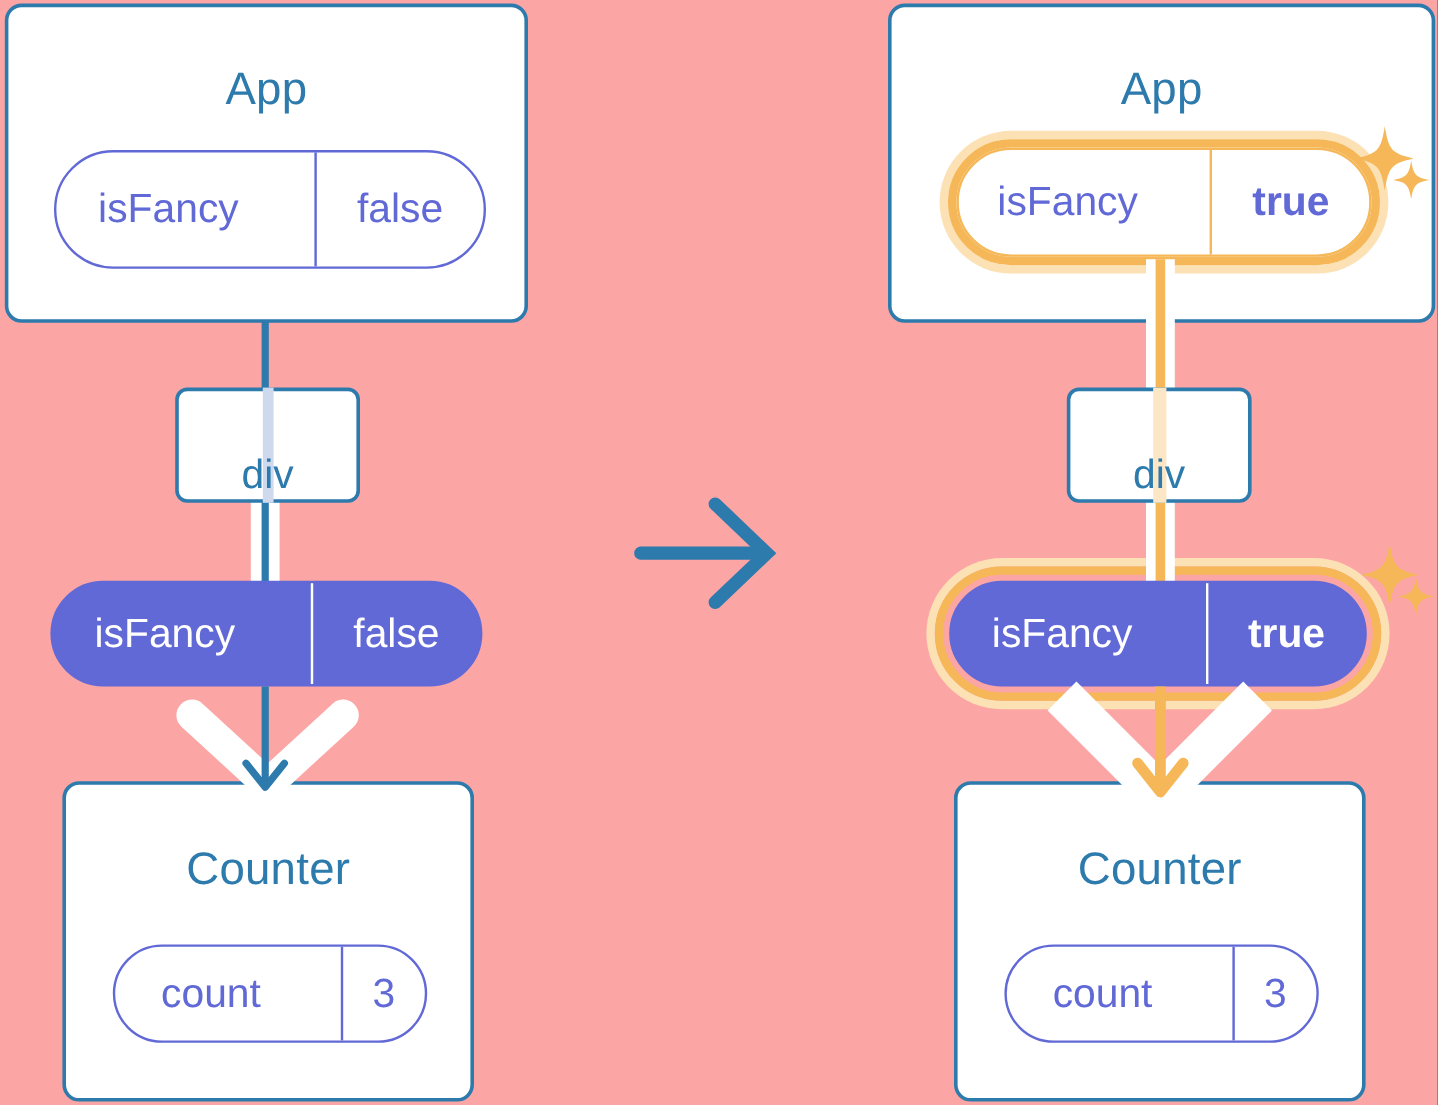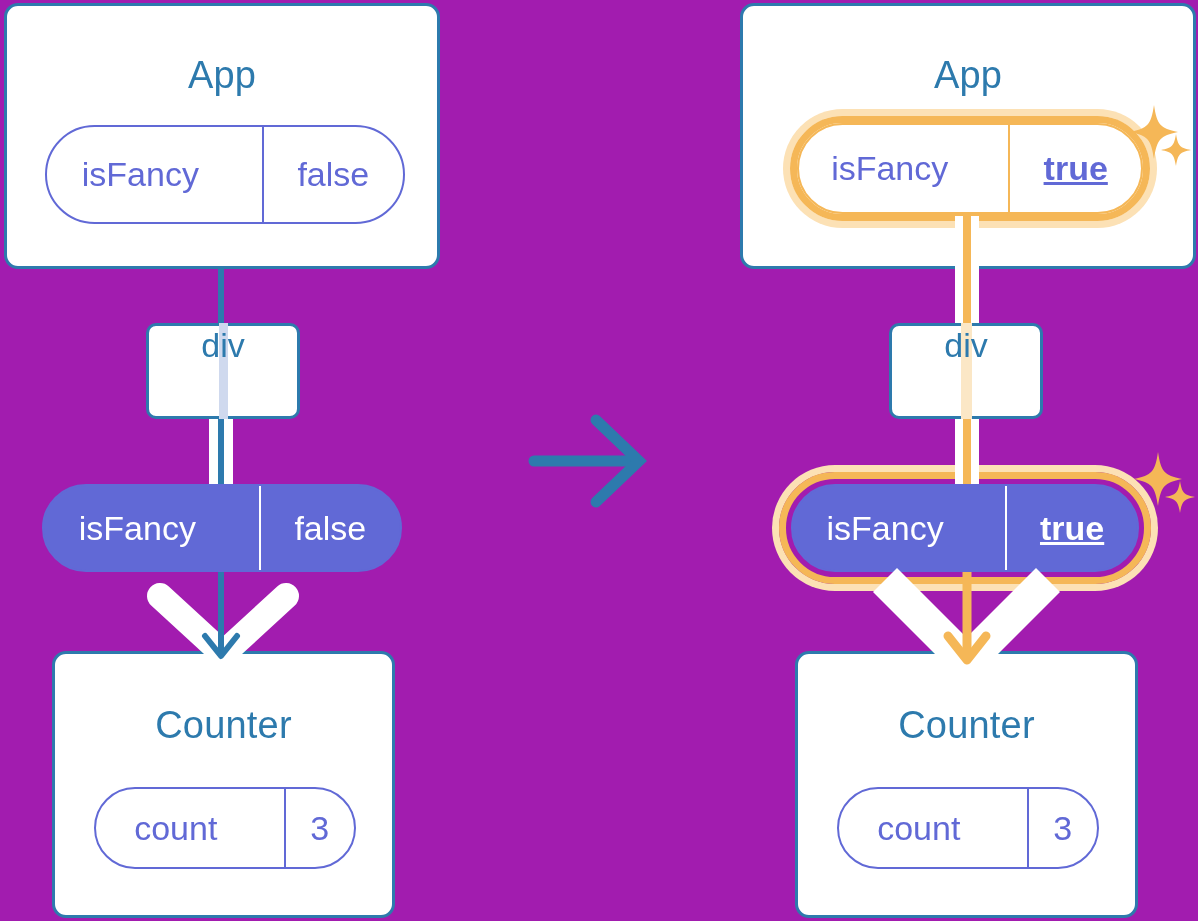--- a/index.html
+++ b/index.html
@@ -7,21 +7,21 @@
     padding: 0;
     background: #4d646e;
   }
   body {
     font-family: "Liberation Sans", sans-serif;
   }
   #stage {
     position: relative;
     width: 1198px;
     height: 921px;
-    background: #a21caf;
+    background: #fca5a5;
     overflow: hidden;
   }
   
   .comp-box {
     position: absolute;
     background: #ffffff;
     border: 3px solid #2d7aad;
     border-radius: 14px;
     box-sizing: border-box;
     z-index: 3;
@@ -37,21 +37,21 @@
     letter-spacing: 0.2px;
     white-space: nowrap;
   }
   .div-box {
     position: absolute;
     background: #ffffff;
     border: 3px solid #2d7aad;
     border-radius: 10px;
     box-sizing: border-box;
     display: flex;
-    align-items: flex-start;
+    align-items: flex-end;
     justify-content: center;
     color: #2d7aad;
     font-size: 34px;
     z-index: 6;
   }
   .div-label { position: relative; z-index: 2; }
   
   .div-inner-line {
     position: absolute;
     top: -3px;
@@ -90,21 +90,21 @@
     box-sizing: border-box;
   }
   .pill-outline .pill-name,
   .pill-outline .pill-value { color: #6169d6; }
   .pill-filled .pill-name,
   .pill-filled .pill-value { color: #ffffff; }
   .pill-outline .pill-value { border-left: 2px solid #6169d6; }
   .pill-filled .pill-value { border-left: 2px solid #ffffff; }
   .pill.highlighted.pill-outline { border-color: #f5b757; }
   .pill.highlighted.pill-outline .pill-value { border-left-color: #f5b757; }
-  .val-bold { font-weight: bold; text-decoration: underline; }
+  .val-bold { font-weight: bold; }
 
   
   .ring {
     position: absolute;
     border-radius: 999px;
     border: 7px solid #f5b757;
     box-sizing: border-box;
     box-shadow: 0 0 0 7px #fce1b5;
     z-index: 4;
     background: transparent;

